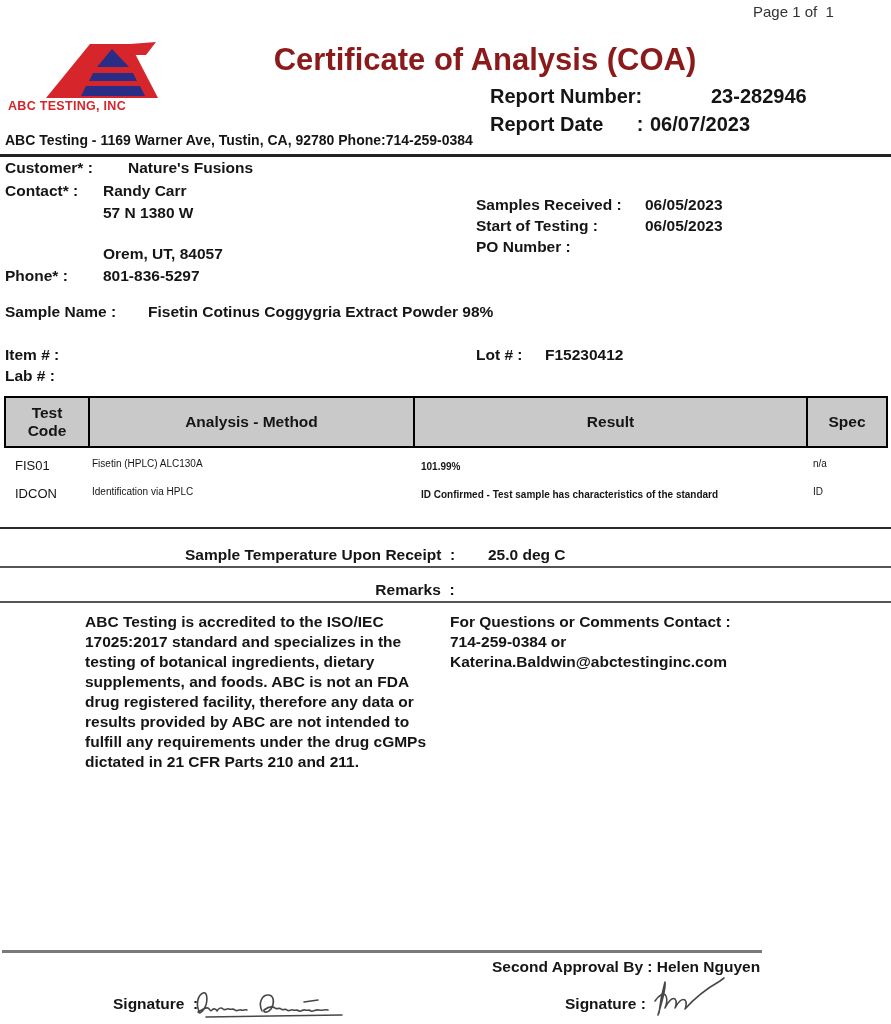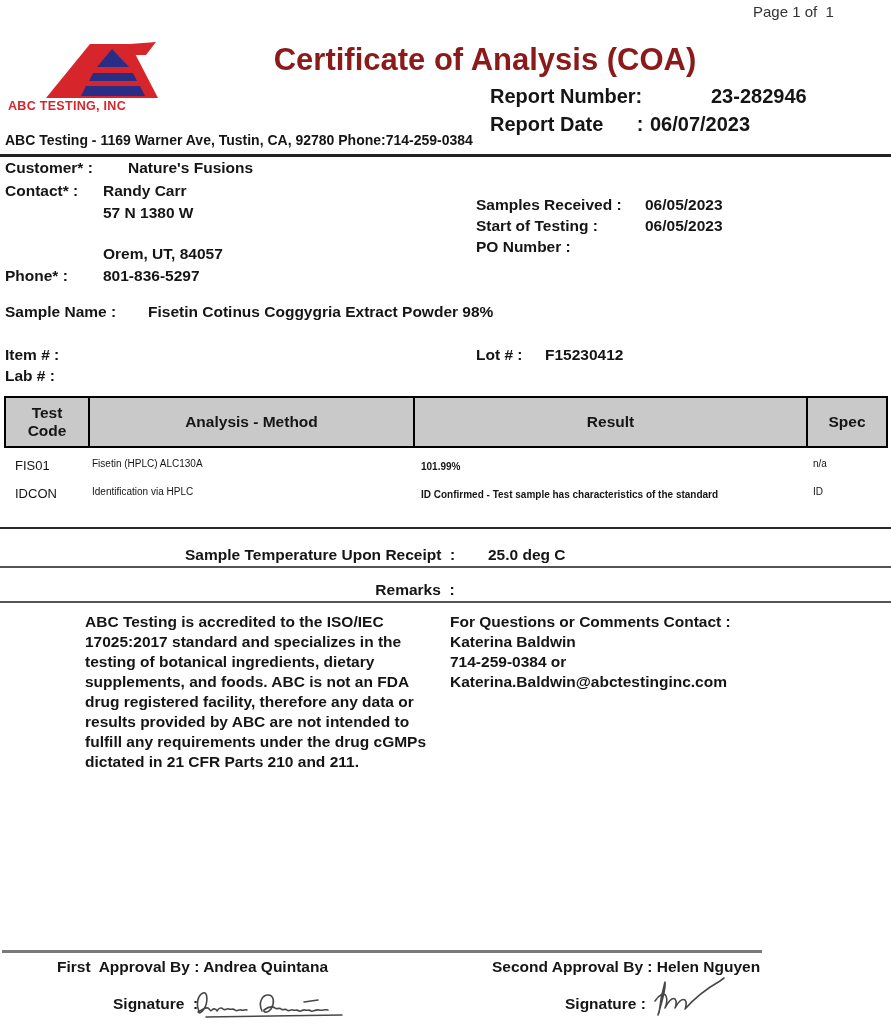--- a/index.html
+++ b/index.html
@@ -119,32 +119,27 @@
   <div class="abs b fs15" style="left:488px;top:546px;">25.0 deg C</div>
   <div class="line" style="left:0;top:566px;width:891px;height:2px;background:#555;"></div>
 
   <div class="abs b fs15 pre" style="left:0;top:581px;width:830px;text-align:center;">Remarks  :</div>
   <div class="line" style="left:0;top:601px;width:891px;height:2px;background:#555;"></div>
 
   <div class="abs para" style="left:85px;top:612px;">ABC Testing is accredited to the ISO/IEC 17025:2017 standard and specializes in the testing of botanical ingredients, dietary supplements, and foods. ABC is not an FDA drug registered facility, therefore any data or results provided by ABC are not intended to fulfill any requirements under the drug cGMPs dictated in 21 CFR Parts 210 and 211.</div>
 
   <div class="abs" style="left:450px;top:612px;font-weight:bold;font-size:15.5px;line-height:20px;">
     <div>For Questions or Comments Contact :</div>
-    <div>Katerina Baldwin</div>
     <div>714-259-0384 or</div>
     <div>Katerina.Baldwin@abctestinginc.com</div>
   </div>
 
 
   <div class="line" style="left:2px;top:950px;width:760px;height:3px;background:#7a7a7a;"></div>
 
-  <div class="abs b fs15" style="left:57px;top:958px;">
-    <span class="pre">First  Approval By :</span>
-    <span>Andrea Quintana</span>
-  </div>
   <div class="abs b fs15" style="left:492px;top:958px;">
     <span class="pre">Second Approval By :</span>
     <span>Helen Nguyen</span>
   </div>
 
   <div class="abs b fs15 pre" style="left:113px;top:995px;">Signature  :</div>
   <svg class="abs sig-svg" style="left:192px;top:983px;" width="160" height="40" viewBox="0 0 160 40">
     <path d="M8,30 C3,22 6,12 11,10 C16,8 16,20 12,26 C10,29 7,31 6,29 C10,27 13,24 16,25 C18,26 18,29 20,27 C22,25 24,26 25,28 C27,25 29,24 31,26 C33,28 35,25 37,26 C39,27 41,25 43,27 C45,29 47,26 49,27 C51,28 53,26 55,27"></path>
     <path d="M70,28 C66,20 70,12 76,12 C82,12 83,20 79,26 C76,30 71,30 72,27 C76,24 80,23 83,25 C85,27 87,24 89,26 C91,28 93,25 95,27 C97,29 99,26 101,27 C103,28 105,26 107,28 C109,29 111,26 113,27 C115,28 117,26 119,28 C121,29 124,26 127,27 C130,28 133,26 136,27"></path>
     <path d="M112,19 L126,17"></path>

